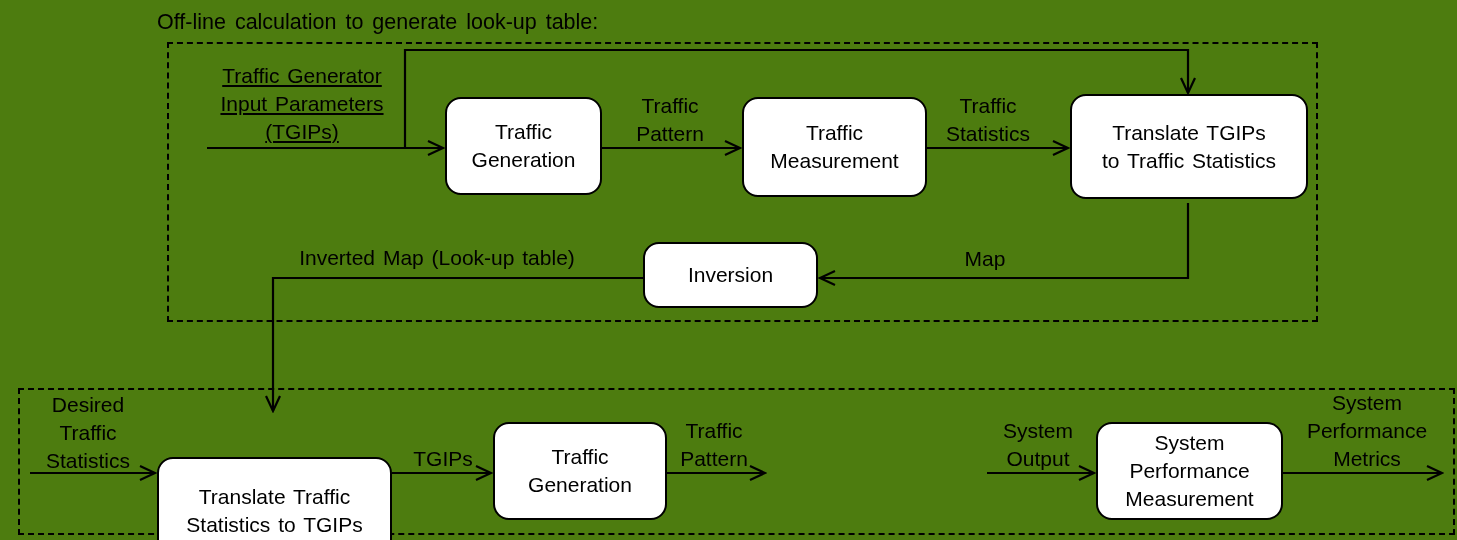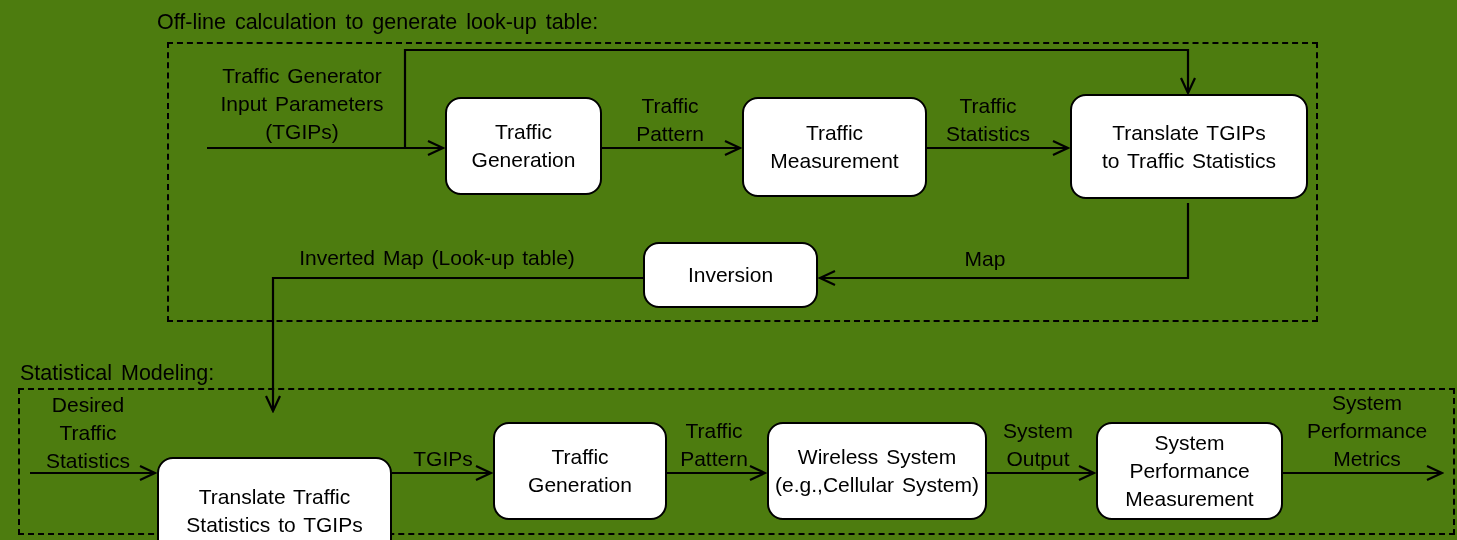--- a/index.html
+++ b/index.html
@@ -61,21 +61,21 @@
   #b-tg-top   { left: 445px;  top: 97px;  width: 157px; height: 98px;  }
   #b-tm       { left: 742px;  top: 97px;  width: 185px; height: 100px; }
   #b-translate-top { left: 1070px; top: 94px; width: 238px; height: 105px; }
   #b-inversion{ left: 643px;  top: 242px; width: 175px; height: 66px;  }
   
   #b-translate-bot { left: 157px; top: 413px; width: 235px; height: 107px; margin-top: 44px; }
   #b-tg-bot   { left: 493px;  top: 422px; width: 174px; height: 98px;  }
   #b-wireless { left: 767px;  top: 422px; width: 220px; height: 98px;  }
   #b-spm      { left: 1096px; top: 422px; width: 187px; height: 98px;  }
   
-  #l-input-top { left: 192px;  top: 62px;  width: 220px; }
+  #l-input-top { left: 192px;  top: 62px;  width: 220px; text-decoration: underline; }
   #l-tp-top    { left: 610px;  top: 92px;  width: 120px; }
   #l-ts-top    { left: 928px;  top: 92px;  width: 120px; }
   #l-map       { left: 935px;  top: 245px; width: 100px; }
   #l-invmap    { left: 237px;  top: 244px; width: 400px; }
   #l-desired   { left: 18px;   top: 391px; width: 140px; }
   #l-tgips     { left: 393px;  top: 445px; width: 100px; }
   #l-tp-bot    { left: 654px;  top: 417px; width: 120px; }
   #l-so        { left: 978px;  top: 417px; width: 120px; }
   #l-metrics   { left: 1287px; top: 389px; width: 160px; }
   
@@ -105,36 +105,33 @@
       <path d="M643,278 L273,278 L273,411" marker-end="url(#ah)"></path>
       <path d="M30,473 L155,473" marker-end="url(#ah)"></path>
       <path d="M392,473 L491,473" marker-end="url(#ah)"></path>
       <path d="M667,473 L765,473" marker-end="url(#ah)"></path>
       <path d="M987,473 L1094,473" marker-end="url(#ah)"></path>
       <path d="M1283,473 L1442,473" marker-end="url(#ah)"></path>
     </g>
   </svg>
 
   <div class="title" id="t-offline">Off-line calculation to generate look-up table:</div>
-  <div class="title" id="t-statistical">Statistical Modeling:</div>
 
   <div class="box" id="b-tg-top">Traffic
 Generation</div>
   <div class="box" id="b-tm">Traffic
 Measurement</div>
   <div class="box" id="b-translate-top">Translate TGIPs
 to Traffic Statistics</div>
   <div class="box" id="b-inversion">Inversion</div>
 
   <div class="box" id="b-translate-bot">Translate Traffic
 Statistics to TGIPs</div>
   <div class="box" id="b-tg-bot">Traffic
 Generation</div>
-  <div class="box" id="b-wireless">Wireless System
-(e.g.,Cellular System)</div>
   <div class="box" id="b-spm">System
 Performance
 Measurement</div>
 
   <div class="lbl" id="l-input-top">Traffic Generator
 Input Parameters
 (TGIPs)</div>
   <div class="lbl" id="l-tp-top">Traffic
 Pattern</div>
   <div class="lbl" id="l-ts-top">Traffic

